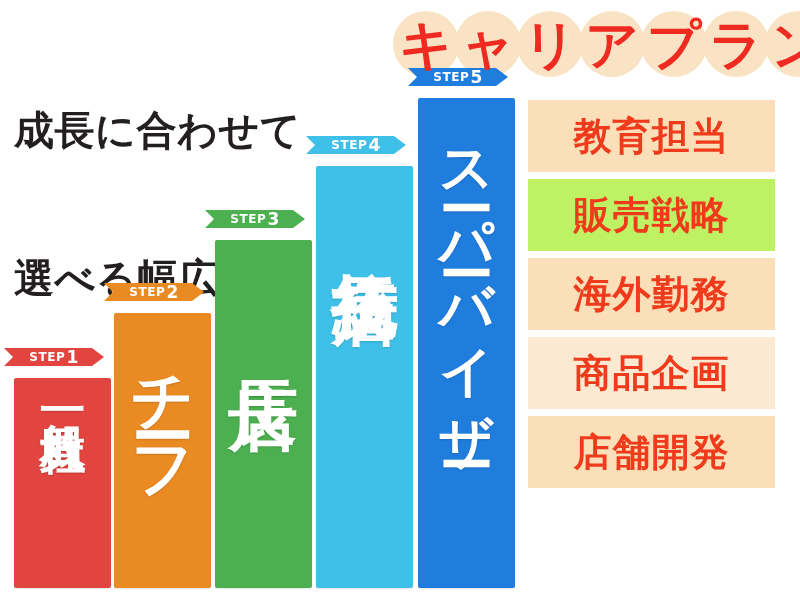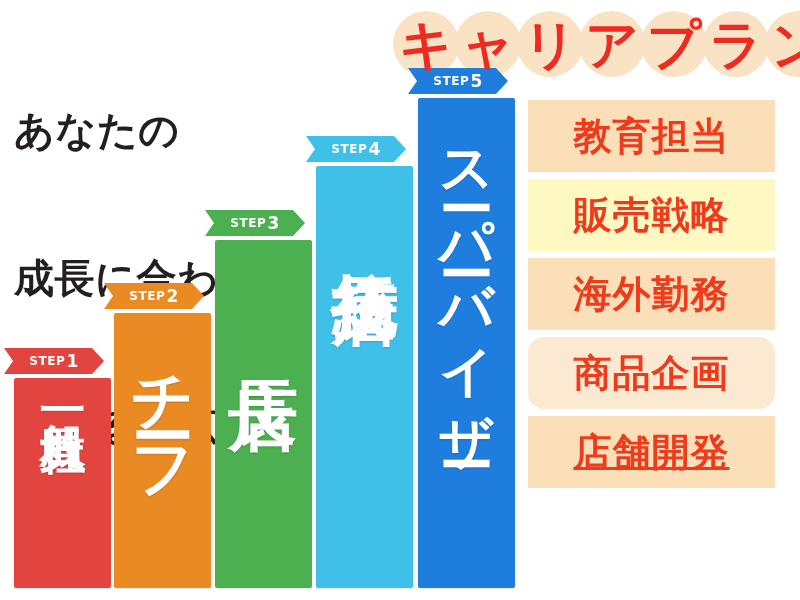--- a/index.html
+++ b/index.html
@@ -74,21 +74,21 @@
   }
 
   
   .step-col {
     position: absolute;
     bottom: 12px;
   }
   .step-ribbon {
     position: absolute;
     left: -10px;
-    height: 26px;
+    height: 18px;
     display: flex;
     align-items: center;
     justify-content: center;
     color: #ffffff;
     font-size: 13px;
     font-weight: 700;
     letter-spacing: 0.6px;
     -webkit-clip-path: polygon(0 0, 88% 0, 100% 50%, 88% 100%, 0 100%, 9% 50%);
     clip-path: polygon(0 0, 88% 0, 100% 50%, 88% 100%, 0 100%, 9% 50%);
     white-space: nowrap;
@@ -140,21 +140,20 @@
   .role-box.shade-a { background: #fadfb8; }
   .role-box.shade-b { background: #fbe9d2; }
   .role-box.small { font-size: 33px; }
 </style>
 </head>
 <body>
 
 <div id="stage" style="background: rgb(255, 255, 255);">
 
   <div id="headline" style="color: rgb(35, 31, 32);">
-    <span class="hl-line">あなたの</span>
     <span class="hl-line">成長に合わせて</span>
     <span class="hl-line">選べる幅広い</span>
   </div>
 
   <div id="title-badge">
     <div class="tchar" style="color: rgb(239, 43, 33);">
         <span>キ</span>
       </div>
     <div class="tchar" style="color: rgb(239, 43, 33);">
         <span>ャ</span>
@@ -223,27 +222,27 @@
     </div>
     <div class="step-bar" style="width: 97px; height: 490px; background: rgb(31, 125, 221);">
       <span class="bar-text" style="font-size:54px; margin-top:18px;">スーパーバイザー</span>
     </div>
   </div>
 
   <div id="role-panel">
     <div class="role-box shade-a" style="color: rgb(239, 58, 28); background: rgb(250, 223, 184);">
       <span>教育担当</span>
     </div>
-    <div class="role-box shade-b" style="color: rgb(239, 58, 28); background: #fef9c3;">
+    <div class="role-box shade-b" style="color: rgb(239, 58, 28); background: #bef264;">
       <span>販売戦略</span>
     </div>
     <div class="role-box shade-a" style="color: rgb(239, 58, 28); background: rgb(250, 223, 184); text-align: center;">
       <span>海外勤務</span>
     </div>
-    <div class="role-box shade-b" style="color: rgb(239, 58, 28); background: rgb(251, 233, 210); border-radius: 16px;">
+    <div class="role-box shade-b" style="color: rgb(239, 58, 28); background: rgb(251, 233, 210);">
       <span>商品企画</span>
     </div>
-    <div class="role-box shade-a" style="color: rgb(239, 58, 28); background: rgb(250, 223, 184); text-decoration: underline;">
+    <div class="role-box shade-a" style="color: rgb(239, 58, 28); background: rgb(250, 223, 184);">
       <span>店舗開発</span>
     </div>
   </div>
 
 </div>
 
 </body></html>

